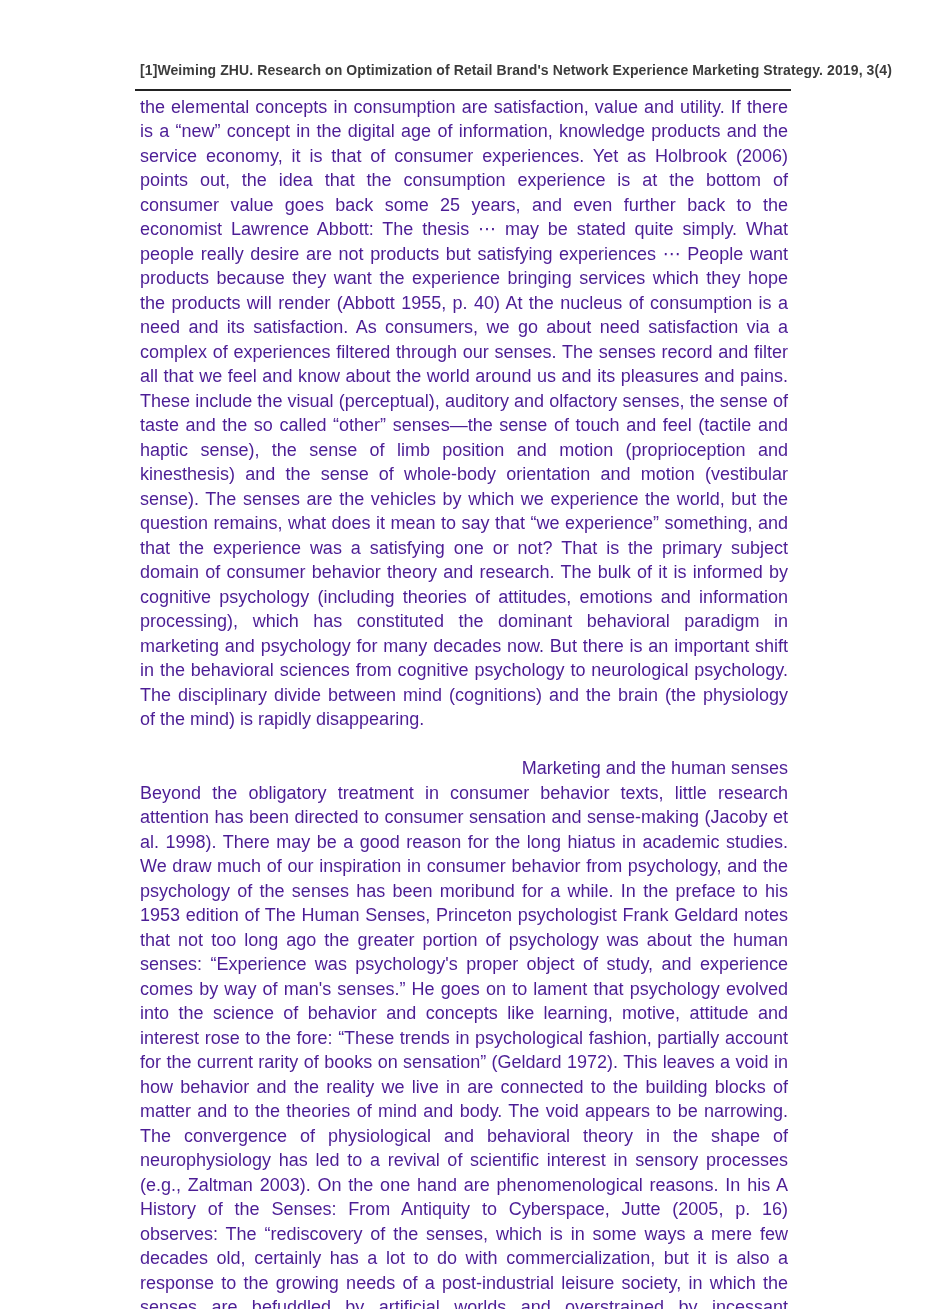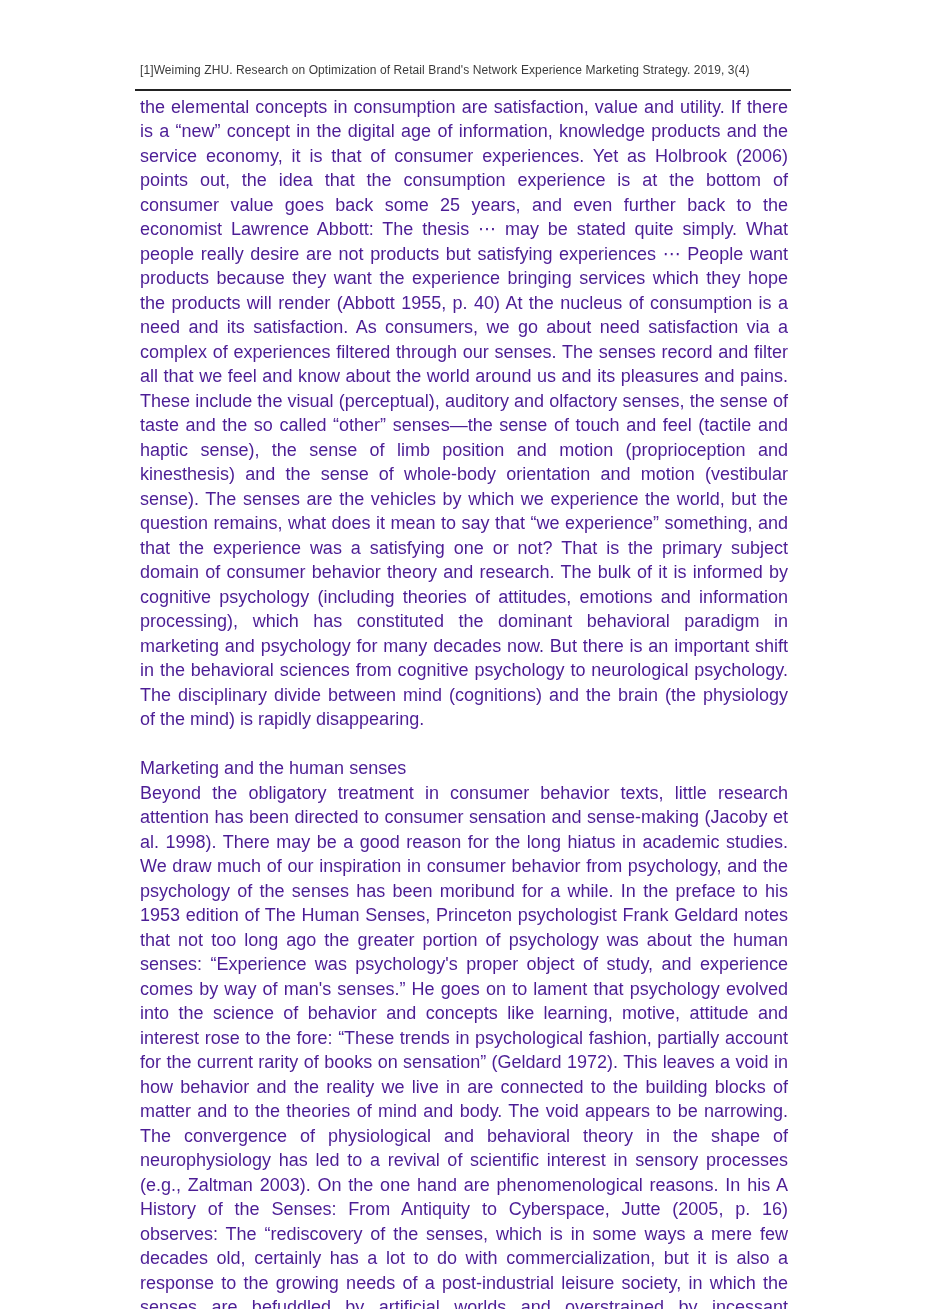--- a/index.html
+++ b/index.html
@@ -11,45 +11,46 @@
     font-family: "Liberation Sans", "DejaVu Sans", sans-serif;
     -webkit-font-smoothing: antialiased;
   }
   .page {
     width: 926px;
     height: 1309px;
     padding: 64px 138px 0 140px;
     background: #ffffff;
   }
   .references {
-    font-size: 12px;
+    font-size: 14px;
     line-height: 13.5px;
     color: #3c3c3c;
     letter-spacing: 0.1px;
     white-space: nowrap;
+    font-weight: bold;
   }
   .divider {
     height: 0;
     border: none;
     border-top: 2px solid #222222;
     margin: 11px -3px 0 -5px;
   }
   .article {
     margin-top: 4px;
     color: #4c1d95;
     font-size: 18px;
     line-height: 24.5px;
   }
   .para {
     text-align: justify;
     text-justify: inter-word;
   }
   .heading {
     margin-top: 24.5px;
-    text-align: left;
+    text-align: right;
   }
 </style>
 </head>
 <body>
 
 <div class="page">
 
   <div class="references">
     <div class="ref-line">[1]Weiming ZHU. Research on Optimization of Retail Brand's Network Experience Marketing Strategy. 2019, 3(4)</div>
   </div>

